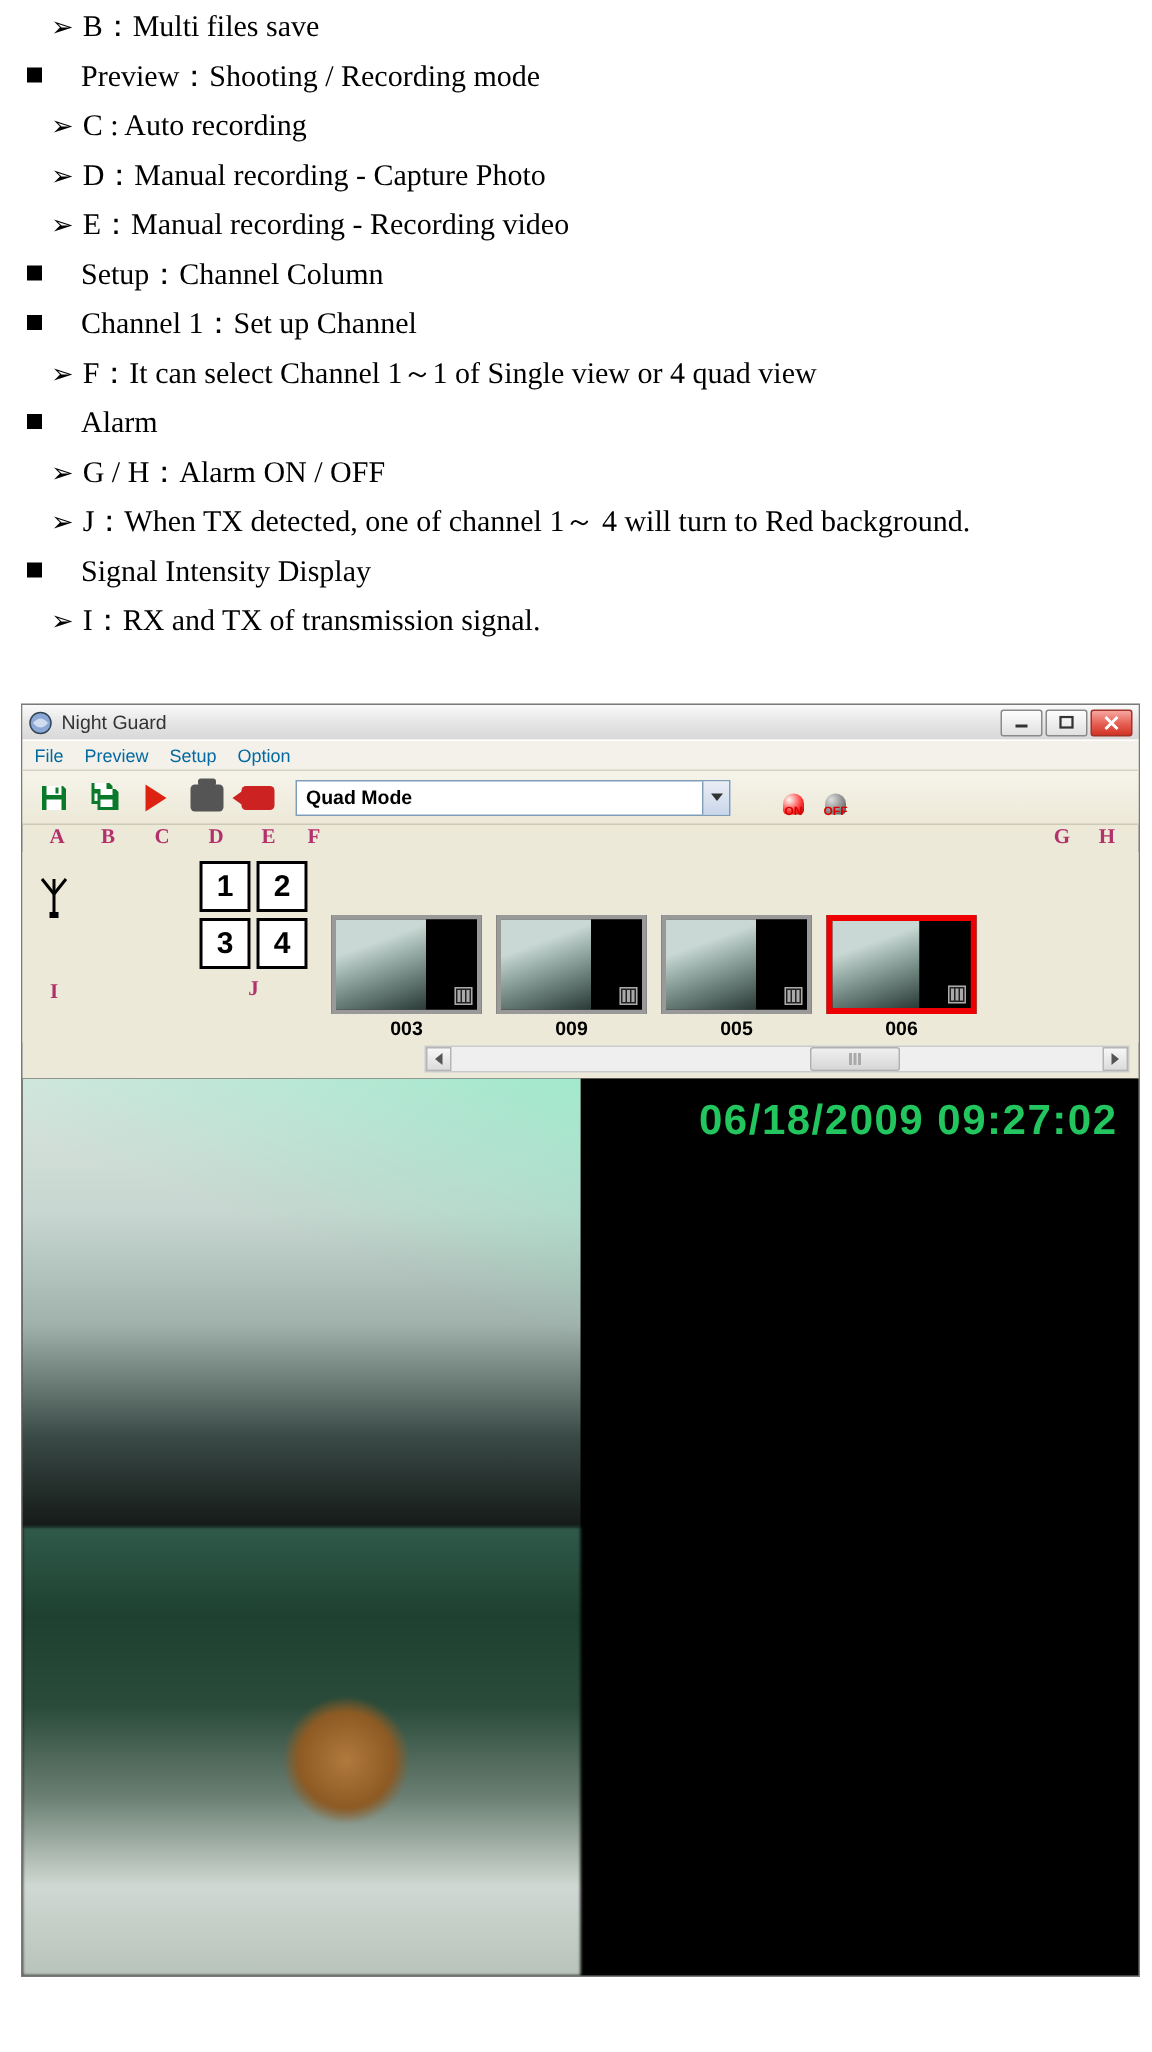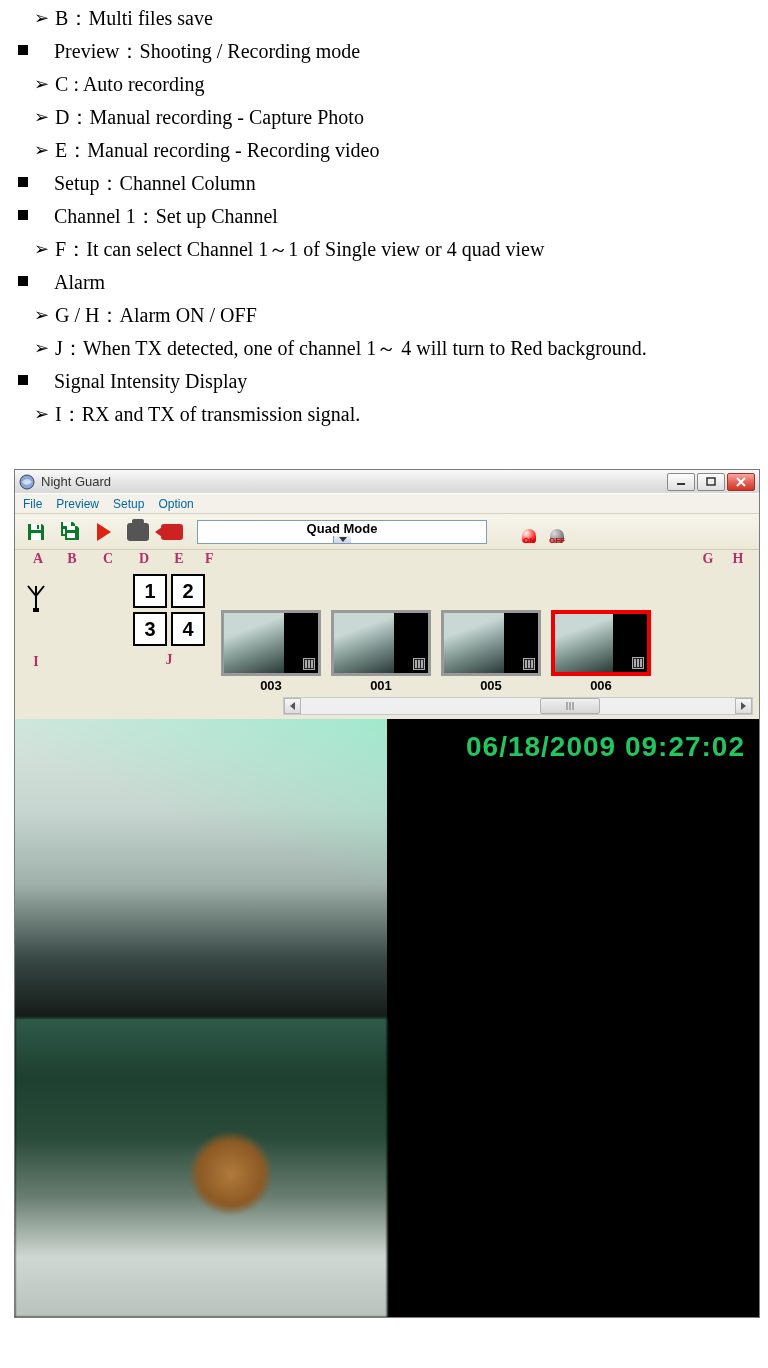--- a/index.html
+++ b/index.html
@@ -30,21 +30,21 @@
   .menubar span { font-size: 12px; color: #0369a1; }
   .toolbar { height: 36px; display: flex; align-items: center; padding: 2px 6px; background: linear-gradient(#f6f4ea,#ece9d8); border-bottom: 1px solid #cfcab6; }
   .tbtn { width: 30px; height: 30px; margin-right: 4px; display: flex; align-items: center; justify-content: center; border-radius: 3px; }
   .floppy { fill:#0a7a2a; }
   .floppy2 { fill:#0a7a2a; }
   .play { width:0;height:0;border-left:14px solid #d21; border-top:9px solid transparent; border-bottom:9px solid transparent; }
   .cam-photo { width:22px; height:18px; background:#555; border-radius:3px; position:relative; }
   .cam-photo::before{content:"";position:absolute;top:-4px;left:5px;width:12px;height:5px;background:#555;border-radius:2px;}
   .cam-vid { width:22px; height:16px; background:#c22; border-radius:3px; position:relative; }
   .cam-vid::before{content:"";position:absolute;left:-6px;top:3px;border-right:7px solid #c22;border-top:5px solid transparent;border-bottom:5px solid transparent;}
-  .dropdown { margin-left: 6px; height: 24px; display:flex; align-items:center; background:#fff; border:1px solid #7f9db9; width: 290px; flex-direction: column; }
+  .dropdown { margin-left: 6px; height: 24px; display:flex; align-items:center; background:#fff; border:1px solid #7f9db9; width: 290px; }
   .dropdown-text { flex:1; padding:0 6px; font-weight:bold; font-size:13px; }
   .dropdown-btn { width:18px;height:22px;background:linear-gradient(#eaeef5,#c9d6ea);border-left:1px solid #7f9db9;display:flex;align-items:center;justify-content:center; }
   .dd-arrow{width:0;height:0;border-left:4px solid transparent;border-right:4px solid transparent;border-top:5px solid #333;}
   .alarm-group{display:flex;gap:0;margin-left:28px;}
   .alarm{width:28px;height:22px;position:relative;display:flex;align-items:flex-end;justify-content:center;}
   .alarm-bulb{width:14px;height:14px;border-radius:7px 7px 3px 3px;}
   .alarm-on .alarm-bulb{background:radial-gradient(circle at 30% 30%,#fffa,#f33 60%,#900);}
   .alarm-off .alarm-bulb{background:radial-gradient(circle at 30% 30%,#ddd,#888 60%,#444);}
   .alarm-label{position:absolute;bottom:-2px;font-size:8px;font-weight:bold;}
   .alarm-on .alarm-label{color:#d00;}
@@ -281,21 +281,21 @@
             </div>
           <div class="thumb-label">003</div>
         </div>
         <div class="thumb">
           <div class="thumb-frame">
               <div class="thumb-left"></div>
               <div class="thumb-right">
                 <div class="thumb-mark"></div>
               </div>
             </div>
-          <div class="thumb-label">001</div>
+          <div class="thumb-label">009</div>
         </div>
         <div class="thumb">
           <div class="thumb-frame">
               <div class="thumb-left"></div>
               <div class="thumb-right">
                 <div class="thumb-mark"></div>
               </div>
             </div>
           <div class="thumb-label">005</div>
         </div>

